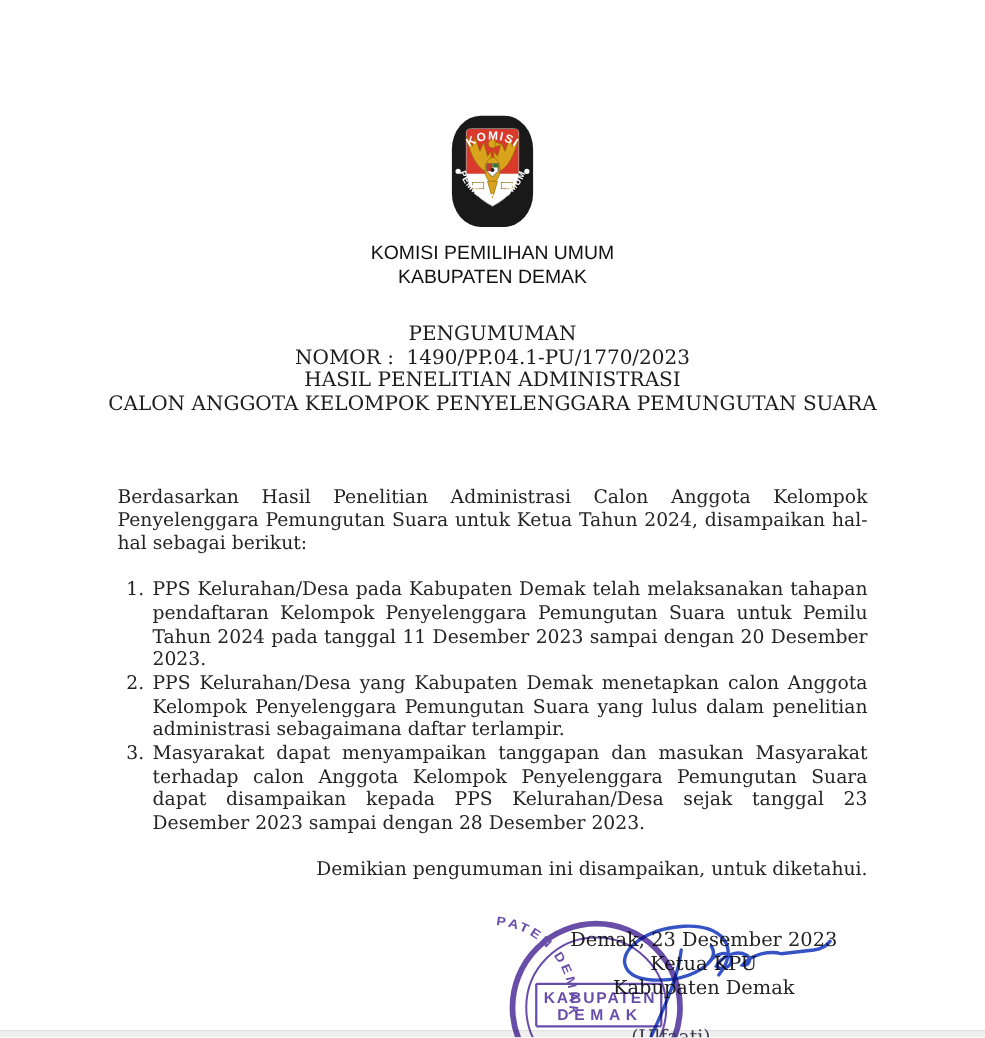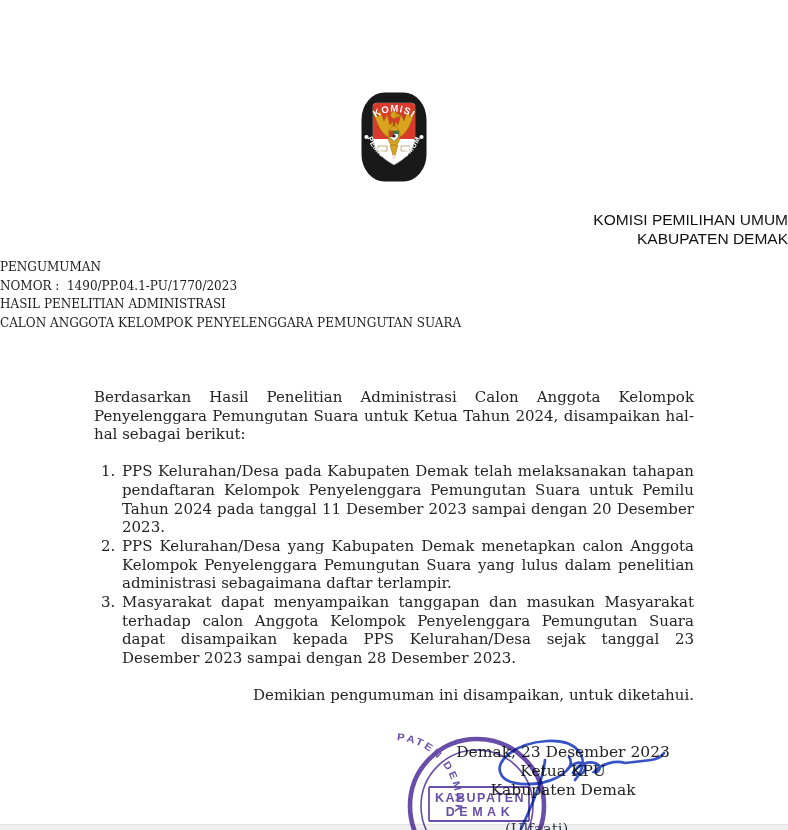--- a/index.html
+++ b/index.html
@@ -3,26 +3,26 @@
 <meta charset="utf-8">
 <style>
   html,body{margin:0;padding:0;background:#fff;}
   .page{
     position:relative;width:788px;height:830px;background:#ffffff;
     font-family:"DejaVu Serif", serif;color:#222;overflow:hidden;
   }
   
   .logo{position:absolute;left:361px;top:92px;width:66px;height:90px;}
   .org-header{
-    position:absolute;top:210px;left:0;width:100%;text-align:right;
+    position:absolute;top:193px;left:0;width:100%;text-align:center;
     font-family:"Liberation Sans", sans-serif;font-size:15.5px;line-height:19px;color:#111;
   }
   .doc-title{
-    position:absolute;top:258px;left:0;width:100%;
-    font-size:12px;line-height:18.7px;color:#1c1c1c;
+    position:absolute;top:258px;left:0;width:100%;text-align:center;
+    font-size:16px;line-height:18.7px;color:#1c1c1c;
   }
   .doc-title .line{white-space:pre;}
   
   .body-block{
     position:absolute;top:388px;left:94px;width:600px;
     font-size:15px;line-height:18.7px;text-align:justify;color:#242424;
   }
   .intro{margin:0 0 18px 0;}
   .list-item{position:relative;padding-left:28px;}
   .list-item .num{position:absolute;left:7px;}

